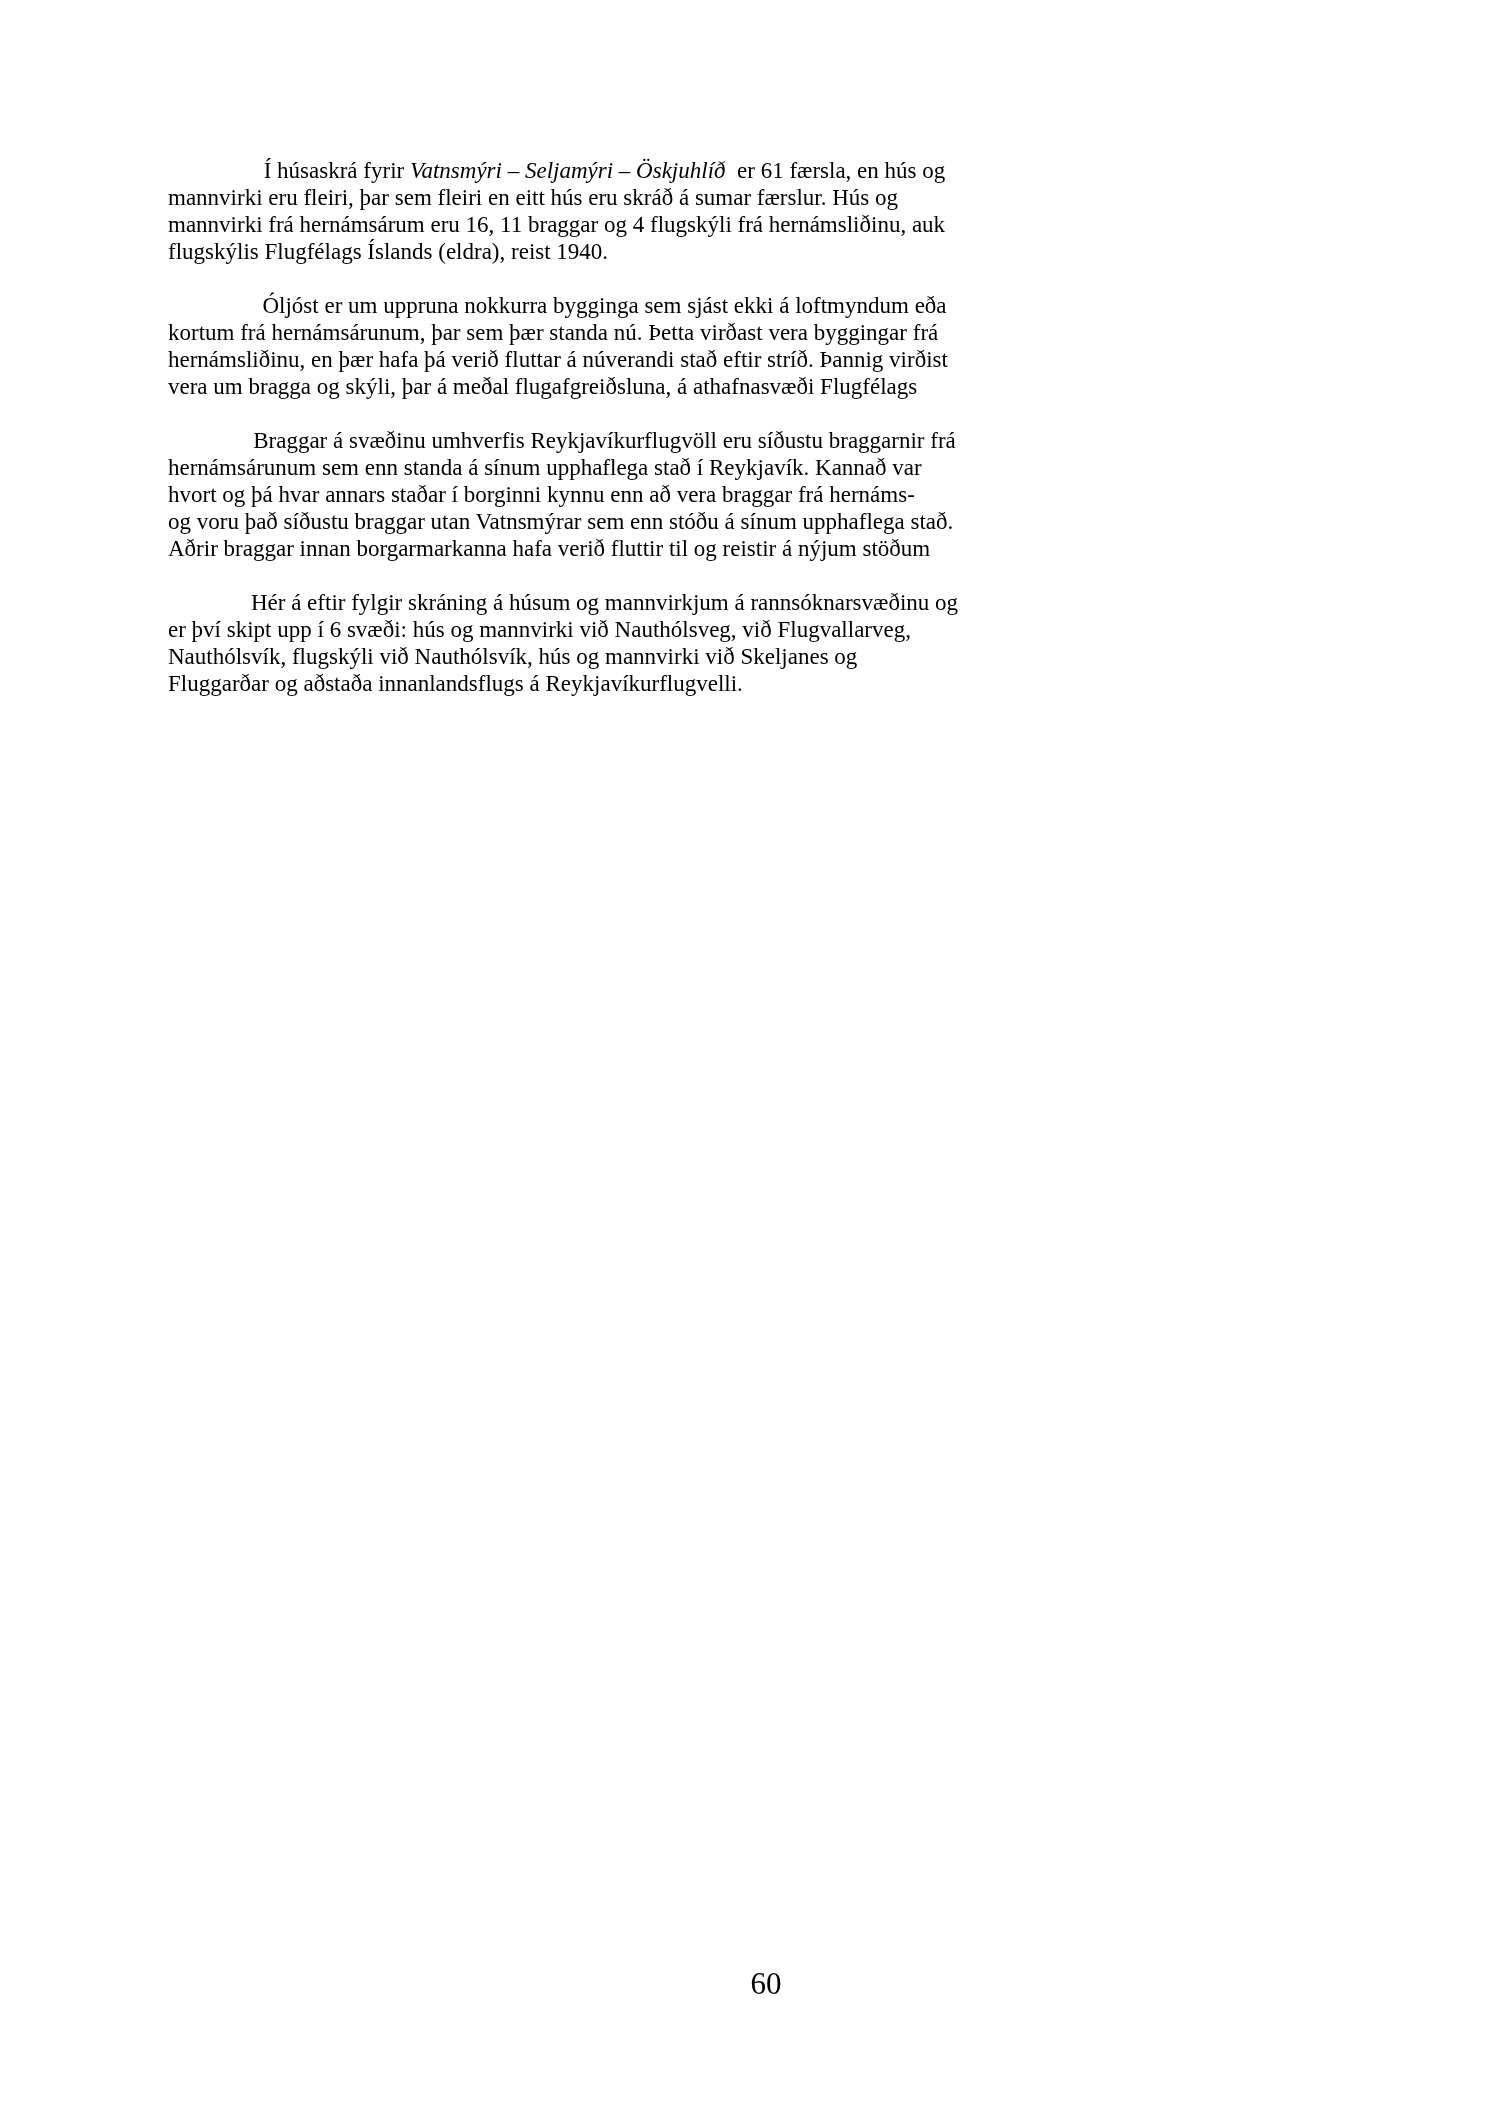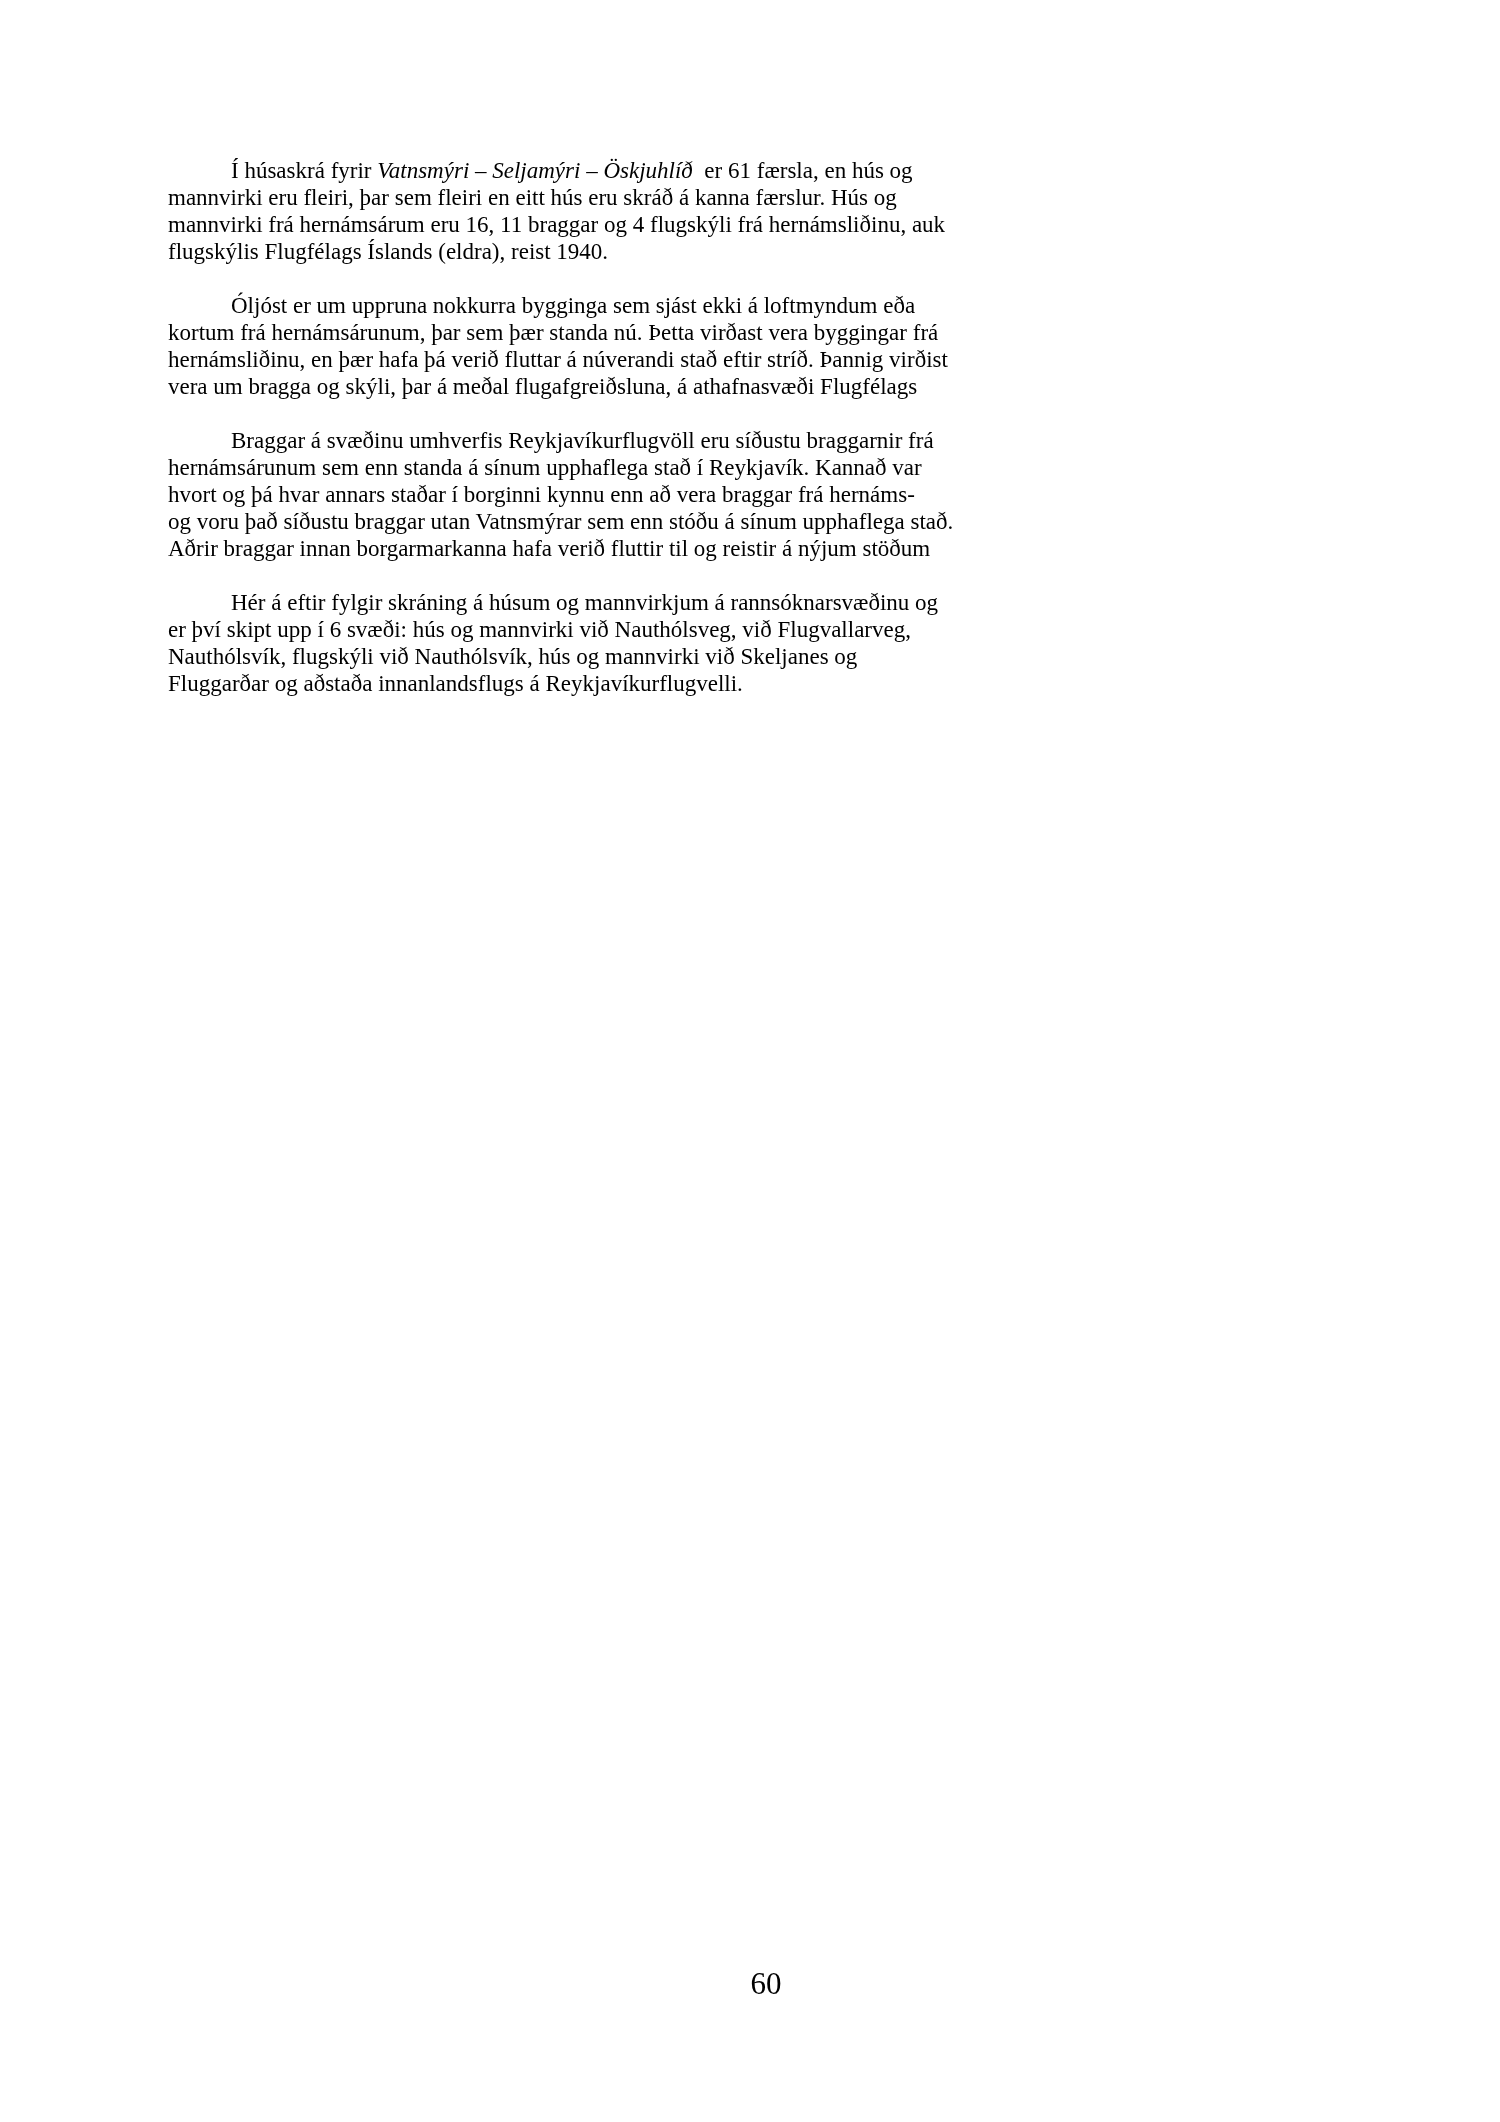--- a/index.html
+++ b/index.html
@@ -27,20 +27,21 @@
     padding: 0;
   }
   .line {
     display: block;
     white-space: pre;
     font-size: 23px;
     line-height: 27px;
   }
   .indent {
     padding-left: 63px;
+    text-align: center;
   }
   .line em {
     font-style: italic;
   }
   .page-number {
     position: absolute;
     top: 1970px;
     left: 16px;
     width: 100%;
     text-align: center;
@@ -50,21 +51,21 @@
 </style>
 </head>
 <body>
 
 <div class="page">
 
   <div class="text-block">
 
     <p class="para">
       <span class="line indent"><span>Í húsaskrá fyrir </span><em>Vatnsmýri – Seljamýri – Öskjuhlíð</em><span>  er 61 færsla, en hús og</span></span>
-      <span class="line">mannvirki eru fleiri, þar sem fleiri en eitt hús eru skráð á kanna færslur. Hús og</span>
+      <span class="line">mannvirki eru fleiri, þar sem fleiri en eitt hús eru skráð á sumar færslur. Hús og</span>
       <span class="line">mannvirki frá hernámsárum eru 16, 11 braggar og 4 flugskýli frá hernámsliðinu, auk</span>
       <span class="line">flugskýlis Flugfélags Íslands (eldra), reist 1940.</span>
     </p>
 
     <p class="para">
       <span class="line indent">Óljóst er um uppruna nokkurra bygginga sem sjást ekki á loftmyndum eða</span>
       <span class="line">kortum frá hernámsárunum, þar sem þær standa nú. Þetta virðast vera byggingar frá</span>
       <span class="line">hernámsliðinu, en þær hafa þá verið fluttar á núverandi stað eftir stríð. Þannig virðist</span>
       <span class="line">vera um bragga og skýli, þar á meðal flugafgreiðsluna, á athafnasvæði Flugfélags</span>
     </p>

